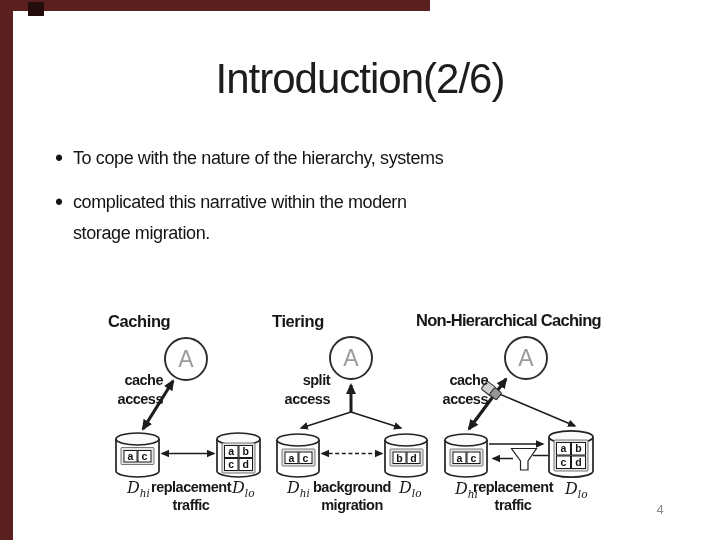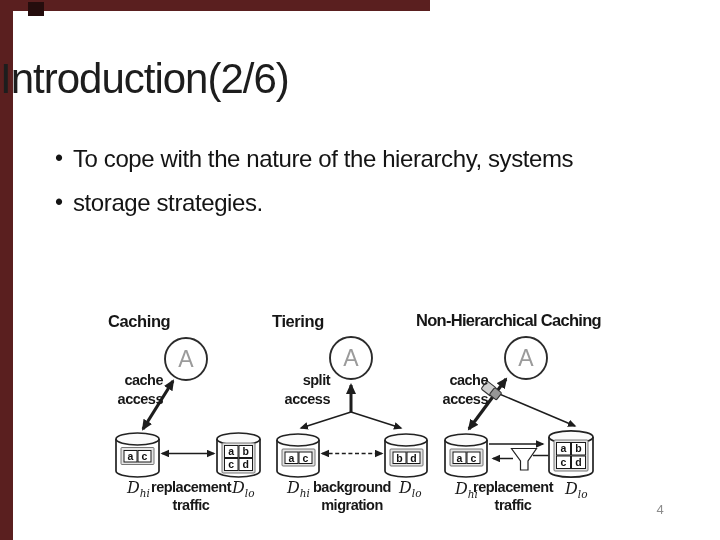--- a/index.html
+++ b/index.html
@@ -5,29 +5,29 @@
   html,body{margin:0;padding:0;background:#ffffff;}
   .slide{position:relative;width:720px;height:540px;background:#ffffff;overflow:hidden;
          font-family:"Liberation Sans",sans-serif;}
 
   
   .edge-left{position:absolute;left:0;top:0;width:13px;height:540px;background:#5a1f1f;}
   .edge-top{position:absolute;left:0;top:0;width:430px;height:11px;background:#5a1f1f;}
   .edge-corner{position:absolute;left:28px;top:2px;width:16px;height:14px;background:#250d0d;}
 
   
-  .title{position:absolute;left:0;right:0;top:55px;
+  .title{position:absolute;left:0;right:0;top:55px;text-align:center;
          font-size:42px;font-weight:400;letter-spacing:-1px;color:#1d1d1d;}
 
   
   .bullets{position:absolute;left:55px;top:143px;width:630px;color:#141414;}
   .bullet{display:flex;}
   .bullet + .bullet{margin-top:13px;}
   .bullet .mark{flex:0 0 18px;font-size:23px;line-height:31px;}
-  .bullet .lines{font-size:24px;line-height:31px;letter-spacing:-0.4px;}
+  .bullet .lines{font-size:18px;line-height:31px;letter-spacing:-0.4px;}
   .bullet .lines span{display:block;white-space:nowrap;}
 
   
   .diagram{position:absolute;left:0;top:0;width:720px;height:540px;}
   .hdr{font-family:"Liberation Sans",sans-serif;font-weight:bold;font-size:16.5px;
        fill:#161616;letter-spacing:-0.4px;}
   .hdr2{letter-spacing:-0.7px;}
   .lbl{font-family:"Liberation Sans",sans-serif;font-weight:bold;font-size:14.5px;
        fill:#181818;letter-spacing:-0.5px;}
   .cellT{font-family:"Liberation Sans",sans-serif;font-weight:bold;font-size:10.5px;fill:#111;}
@@ -58,21 +58,22 @@
   <div class="bullets">
     <div class="bullet">
       <span class="mark">•</span>
       <div class="lines">
         <span>To cope with the nature of the hierarchy, systems</span>
       </div>
     </div>
     <div class="bullet">
       <span class="mark">•</span>
       <div class="lines">
-        <span>storage strategies.</span>
+        <span>complicated this narrative within the modern</span>
+        <span>storage migration.</span>
       </div>
     </div>
   </div>
 
   <svg class="diagram" viewBox="0 0 720 540">
     <defs>
       <marker id="ahB" markerUnits="userSpaceOnUse" markerWidth="13" markerHeight="12" refX="9" refY="5" orient="auto-start-reverse">
         <path d="M0,0 L11,5 L0,10 Z" fill="#1d1d1d"></path>
       </marker>
       <marker id="ahS" markerUnits="userSpaceOnUse" markerWidth="10" markerHeight="9" refX="7" refY="3.75" orient="auto-start-reverse">

